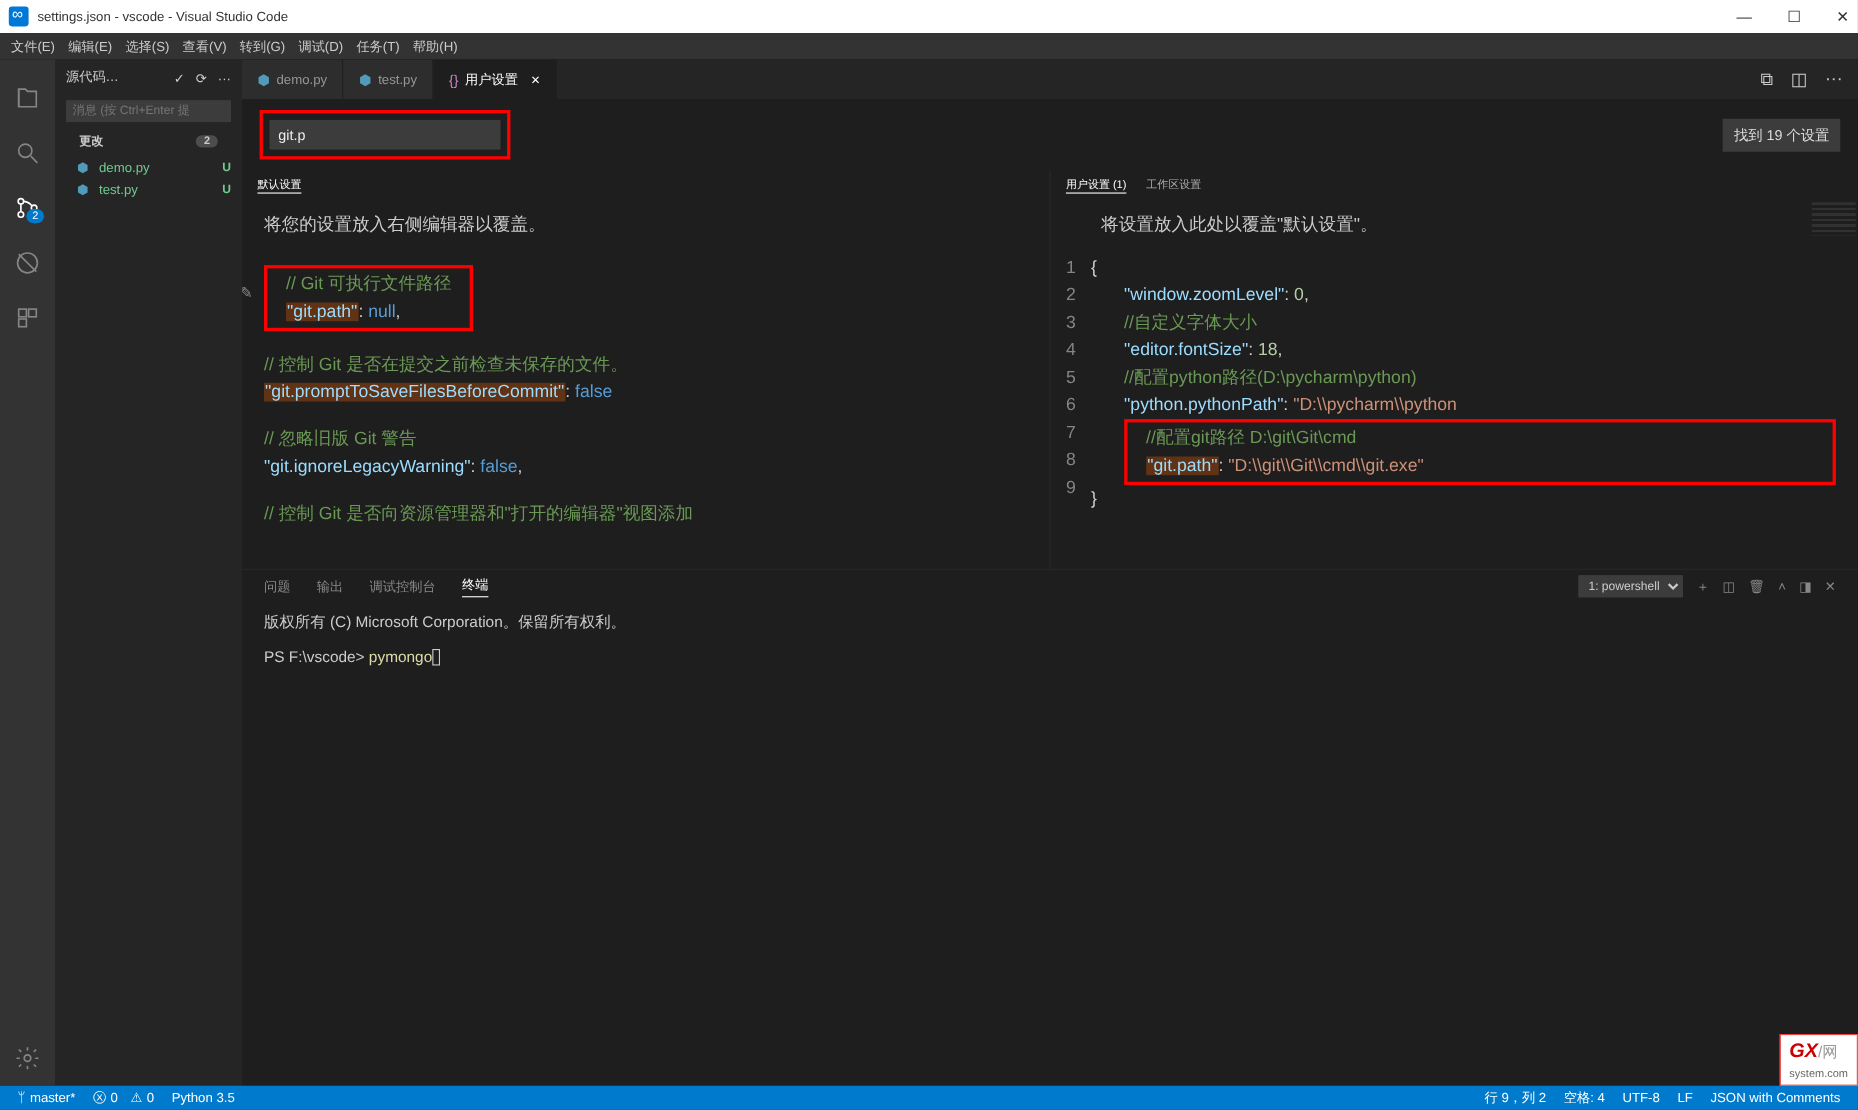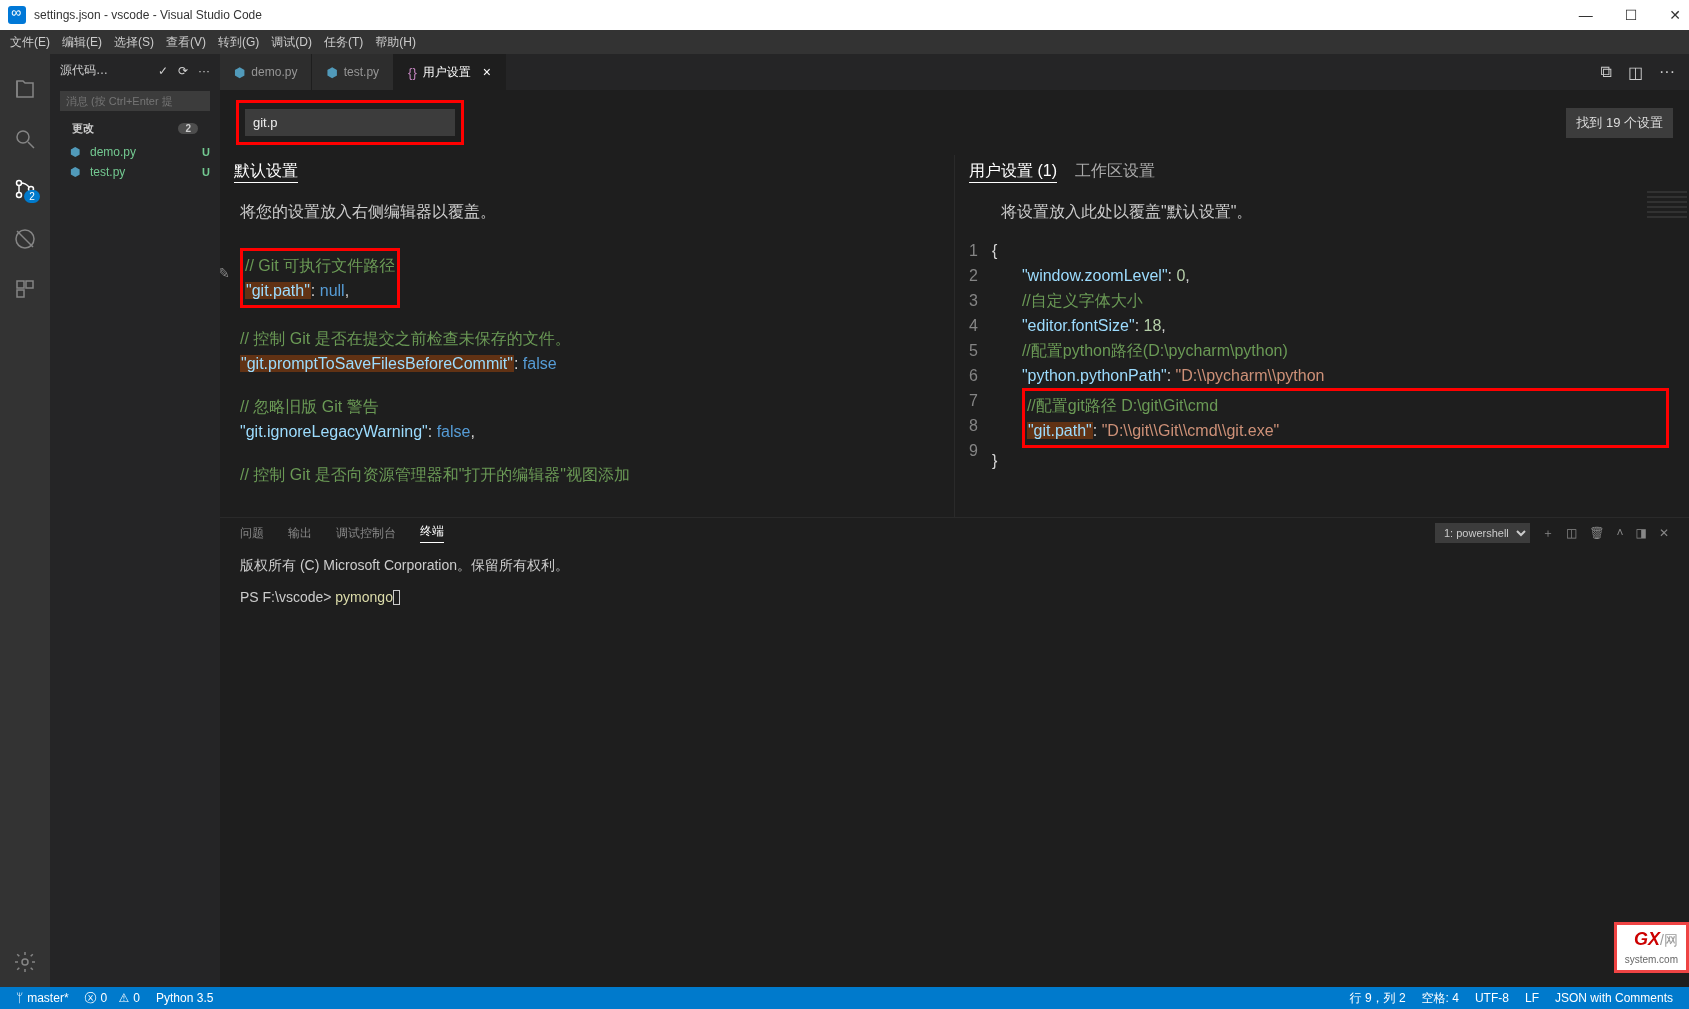--- a/index.html
+++ b/index.html
@@ -37,27 +37,27 @@
 .tab .tab-icon.json { color: #c586c0; }
 .tab .close-x { margin-left: 6px; font-size: 14px; }
 .tabs-bar .right-icons { margin-left: auto; display: flex; gap: 16px; padding: 0 14px; align-items: center; color: #ccc; }
 .settings-content { flex: 1; display: flex; flex-direction: column; overflow: hidden; }
 .search-row { padding: 10px 16px; display: flex; align-items: center; gap: 10px; }
 .search-box-wrap { border: 3px solid #ff0000; padding: 6px; display: inline-block; }
 .search-box { width: 210px; background: #3c3c3c; color: #eee; border: none; padding: 6px 8px; font-size: 13px; }
 .search-result { margin-left: auto; background: #3c3c3c; padding: 6px 10px; font-size: 13px; color: #ddd; }
 .editors-split { flex: 1; display: flex; overflow: hidden; }
 .pane { flex: 1; display: flex; flex-direction: column; overflow: hidden; position: relative; }
-.pane-header { padding: 6px 14px; font-size: 16px; color: #aaa; display: flex; gap: 18px; }
+.pane-header { padding: 6px 14px; font-size: 10px; color: #aaa; display: flex; gap: 18px; }
 .pane-header .ph-tab { cursor: pointer; }
 .pane-header .ph-tab.active { color: #fff; border-bottom: 1px solid #fff; }
 .code-body { flex: 1; padding: 10px 20px; font-family: Consolas, monospace; font-size: 16px; line-height: 25px; overflow: hidden; position: relative; }
 .code-body .desc { color: #ccc; font-size: 16px; margin-bottom: 14px; }
 .gutter-pencil { position: absolute; left: -2px; top: 72px; color: #888; font-size: 14px; }
-.hl-box { border: 3px solid #ff0000; padding: 2px 2px; display: inline-block; }
+.hl-box { border: 3px solid #ff0000; padding: 2px 17px; display: inline-block; }
 .comment { color: #6A9955; }
 .key { color: #9cdcfe; }
 .key-hl { color: #9cdcfe; background: #613214; padding: 0 1px; }
 .string { color: #ce9178; }
 .null { color: #569cd6; }
 .bool { color: #569cd6; }
 .number { color: #b5cea8; }
 .punct { color: #d4d4d4; }
 .right-pane { border-left: 1px solid #2a2a2a; }
 .right-code { display: flex; }
@@ -69,21 +69,21 @@
 .panel-tabs .pt { cursor: pointer; }
 .panel-tabs .pt.active { color: #fff; border-bottom: 1px solid #fff; padding-bottom: 2px; }
 .panel-tabs .pt-right { margin-left: auto; display: flex; gap: 12px; align-items: center; }
 .panel-tabs select { background: #3c3c3c; color: #ccc; border: 1px solid #3c3c3c; font-size: 11px; padding: 2px 4px; }
 .terminal-body { flex: 1; padding: 8px 20px; font-family: Consolas, monospace; font-size: 14px; line-height: 18px; color: #ccc; }
 .terminal-body .cmd { color: #dcdcaa; }
 .terminal-body .cursor { display: inline-block; width: 7px; height: 15px; border: 1px solid #ccc; vertical-align: text-bottom; }
 .status-bar { height: 22px; background: #007acc; color: #fff; display: flex; align-items: center; font-size: 12px; padding: 0 8px; }
 .status-bar .sb-item { padding: 0 8px; cursor: pointer; display: flex; align-items: center; gap: 4px; }
 .status-bar .sb-right { margin-left: auto; display: flex; }
-.watermark { position: absolute; right: 0; bottom: 36px; background: #fff; color: #999; padding: 4px 8px; font-size: 14px; border: 3px solid #ef4444; text-align: right; }
+.watermark { position: absolute; right: 0; bottom: 22px; background: #fff; color: #999; padding: 4px 8px; font-size: 14px; border: 1px solid #ef4444; }
 .watermark b { color: #c00; font-size: 18px; font-style: italic; }
 .watermark span.net { color: #666; font-size: 10px; }
 </style>
 </head>
 <body>
 
 <div class="title-bar">
   <div class="app-icon"></div>
   <span>settings.json - vscode - Visual Studio Code</span>
   <div class="title-bar-controls">

